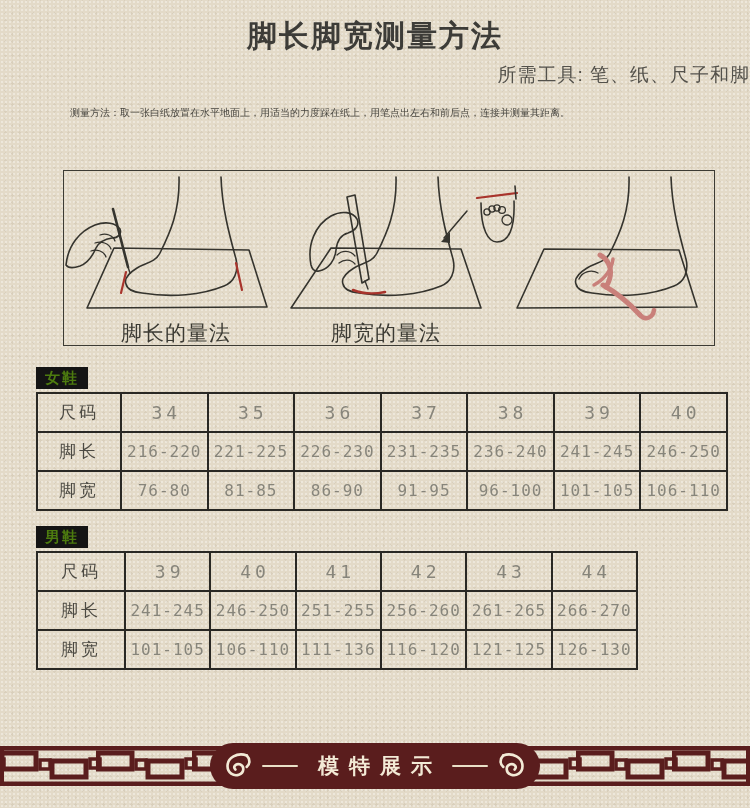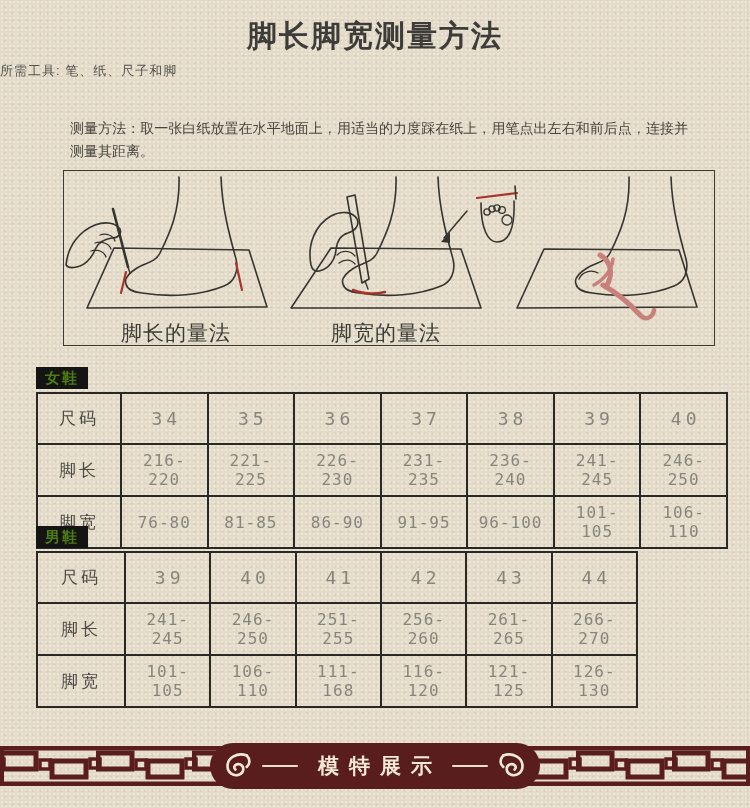--- a/index.html
+++ b/index.html
@@ -12,26 +12,26 @@
     background-size:4px 4px,7px 7px;
     background-position:0 0,2px 3px;
     font-family:"Liberation Sans",sans-serif;
     color:#3f3e39;
   }
   .title{
     position:absolute;top:16px;left:0;width:750px;text-align:center;
     font-size:30px;font-weight:600;letter-spacing:2px;color:#3d3c38;
   }
   .subtitle{
-    position:absolute;top:62px;left:0;width:750px;text-align:left;
-    font-size:13px;font-weight:400;letter-spacing:1px;color:#53514b;
+    position:absolute;top:62px;left:0;width:750px;text-align:right;
+    font-size:19px;font-weight:400;letter-spacing:1px;color:#53514b;
   }
   .instructions{
-    position:absolute;top:117px;left:70px;width:618px;
-    font-size:14px;line-height:23px;color:#47453f;text-align:justify;
+    position:absolute;top:101px;left:70px;width:618px;
+    font-size:10px;line-height:23px;color:#47453f;text-align:justify;
   }
   .diagram-box{
     position:absolute;top:170px;left:63px;width:650px;height:174px;
     border:1px solid #3c3b34;
   }
   .diagram-svg{position:absolute;top:0;left:0;}
   .caption{
     position:absolute;top:148px;width:180px;text-align:center;
     font-size:21px;color:#3b3a33;letter-spacing:1px;
   }
@@ -43,21 +43,21 @@
   }
   .label-women{top:367px;} .label-men{top:526px;}
   table.sizes{
     position:absolute;left:36px;border-collapse:collapse;table-layout:fixed;
     background:transparent;
   }
   .table-women{top:392px;width:692px;}
   .table-men{top:551px;width:602px;}
   table.sizes td{
     border:2px solid #292824;height:37px;text-align:center;vertical-align:middle;
-    padding:6px;overflow:hidden;
+    padding:0;overflow:hidden;
   }
   td.rowlabel{
     font-size:17px;color:#4c4a43;letter-spacing:3px;
     font-family:"Liberation Sans",sans-serif;
   }
   td.val{
     font-family:"DejaVu Sans Mono",monospace;
     font-size:16px;color:#87857b;letter-spacing:1px;
   }
   tr.size-row td.val{font-size:18px;letter-spacing:4px;text-indent:4px;}
@@ -213,21 +213,21 @@
       <td class="val">246-250</td>
       <td class="val">251-255</td>
       <td class="val">256-260</td>
       <td class="val">261-265</td>
       <td class="val">266-270</td>
     </tr>
     <tr>
       <td class="rowlabel">脚宽</td>
       <td class="val">101-105</td>
       <td class="val">106-110</td>
-      <td class="val">111-168</td>
+      <td class="val">111-136</td>
       <td class="val">116-120</td>
       <td class="val">121-125</td>
       <td class="val">126-130</td>
     </tr>
   </tbody>
     </table>
 
   <div class="banner">
     <svg class="banner-lattice" width="750" height="40" viewBox="0 0 750 40">
       <defs>

